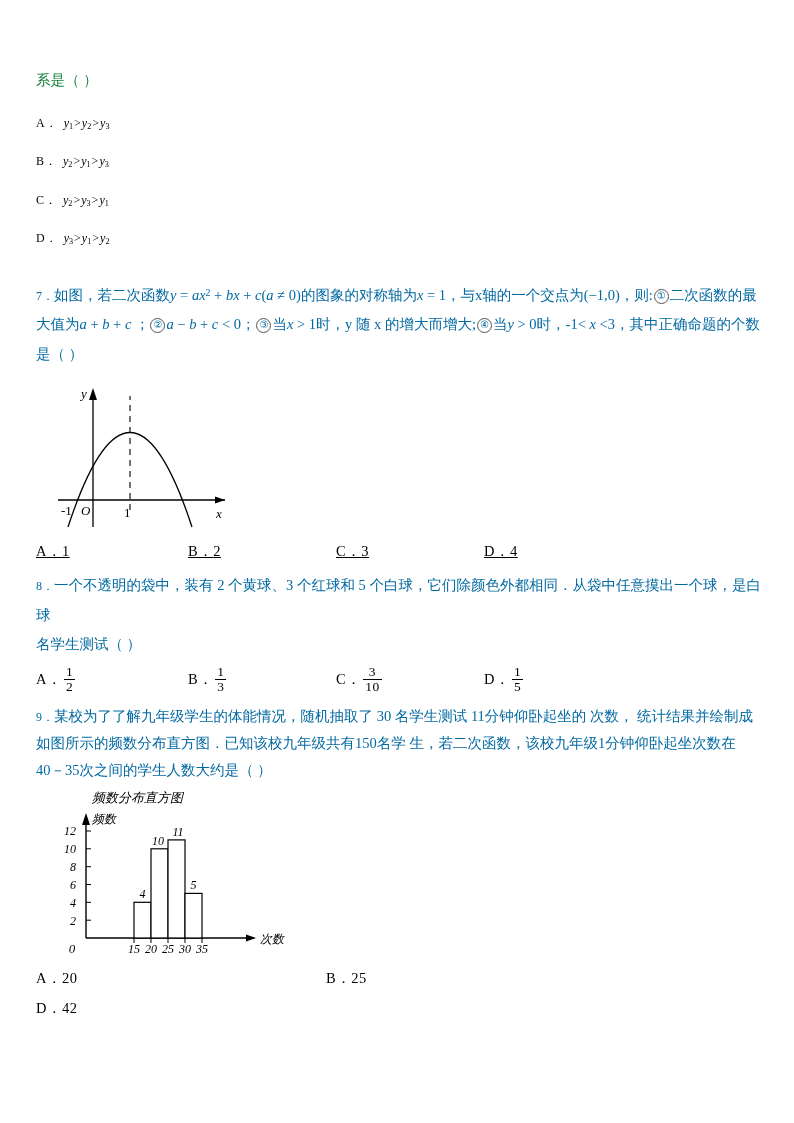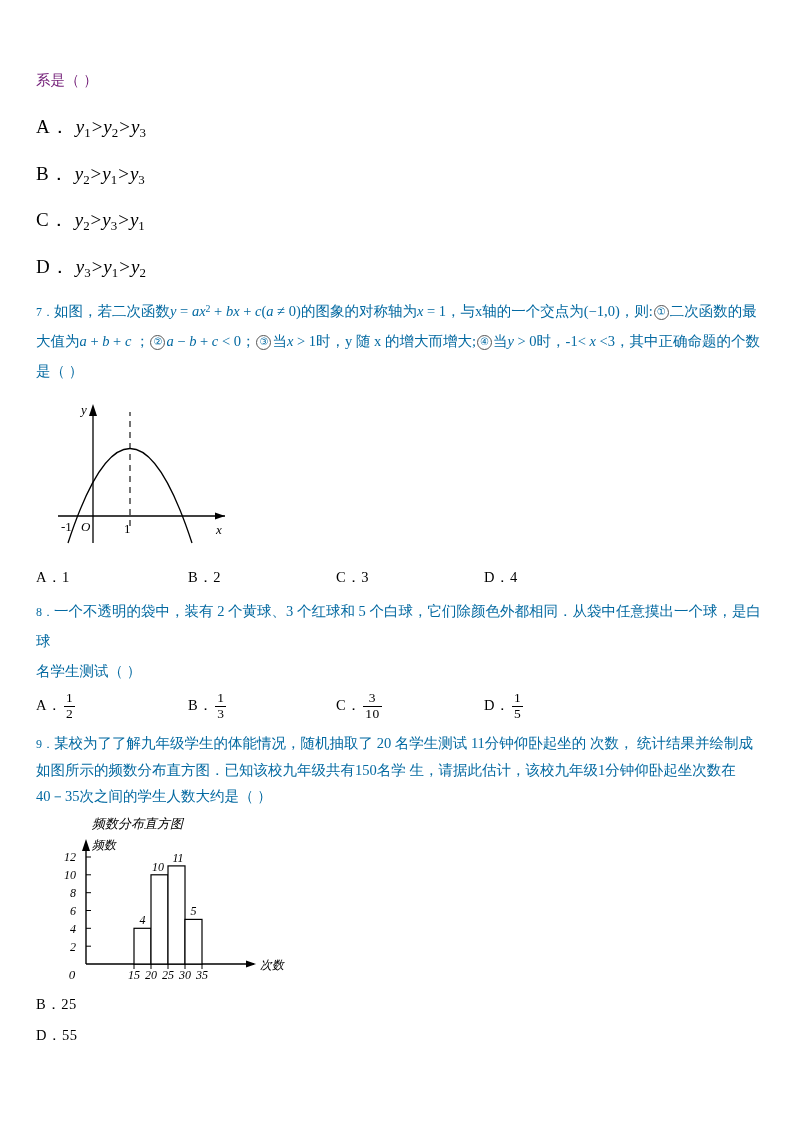--- a/index.html
+++ b/index.html
@@ -26,21 +26,21 @@
     position: absolute;
     left: 36px;
     top: 70px;
     width: 730px;
   }
 
   
   .line {
     font-size: 14.5px;
     line-height: 1.45;
-    color: #701a75;
+    color: #15803d;
     white-space: nowrap;
   }
   .para {
     font-size: 14.5px;
     line-height: 2.05;
     color: #0369a1;
   }
   .stem-lead { font-size: 12px; }
 
   .mi { font-style: italic; font-family: "Liberation Serif", serif; }
@@ -64,21 +64,21 @@
     width: 400px;
   }
   .choices-abcd-2col .row {
     display: flex;
     line-height: 2.1;
   }
   .choices-abcd-2col .c1 { width: 290px; }
 
   
   .optline {
-    font-size: 19px;
+    font-size: 12px;
     line-height: 1;
     margin-bottom: 24px;
     white-space: nowrap;
   }
   .optline .lbl { letter-spacing: 0.5px; margin-right: 6px; }
   .gt { font-family: "Liberation Serif", serif; margin: 0 1px; }
 
   
   .frac {
     display: inline-block;
@@ -129,21 +129,21 @@
 
   <div class="optline">
     <span class="lbl">A．</span><span class="mi">y</span><sub>1</sub><span class="gt">&gt;</span><span class="mi">y</span><sub>2</sub><span class="gt">&gt;</span><span class="mi">y</span><sub>3</sub>
   </div>
   <div class="optline">
     <span class="lbl">B．</span><span class="mi">y</span><sub>2</sub><span class="gt">&gt;</span><span class="mi">y</span><sub>1</sub><span class="gt">&gt;</span><span class="mi">y</span><sub>3</sub>
   </div>
   <div class="optline">
     <span class="lbl">C．</span><span class="mi">y</span><sub>2</sub><span class="gt">&gt;</span><span class="mi">y</span><sub>3</sub><span class="gt">&gt;</span><span class="mi">y</span><sub>1</sub>
   </div>
-  <div class="optline" style="margin-bottom:18px;">
+  <div class="optline" style="margin-bottom:34px;">
     <span class="lbl">D．</span><span class="mi">y</span><sub>3</sub><span class="gt">&gt;</span><span class="mi">y</span><sub>1</sub><span class="gt">&gt;</span><span class="mi">y</span><sub>2</sub>
   </div>
 
   <div class="para">
     <span class="stem-lead">7．</span><span>如图，若二次函数</span><span class="mi">y</span> = <span class="mi">ax</span><sup>2</sup> + <span class="mi">bx</span> + <span class="mi">c</span>(<span class="mi">a</span> ≠ 0)<span>的图象的对称轴为</span><span class="mi">x</span> = 1<span>，与x轴的一个交点为</span>(−1,0)<span>，则:</span><span class="circnum">①</span><span>二次函数的最大值为</span><span class="mi">a</span> + <span class="mi">b</span> + <span class="mi">c</span> ；<span class="circnum">②</span><span class="mi">a</span> − <span class="mi">b</span> + <span class="mi">c</span> &lt; 0；<span class="circnum">③</span><span>当</span><span class="mi">x</span> &gt; 1<span>时，y 随 x 的增大而增大;</span><span class="circnum">④</span><span>当</span><span class="mi">y</span> &gt; 0<span>时，</span>-1&lt; <span class="mi">x</span> &lt;3<span>，其中正确命题的个数是（    ）</span>
   </div>
 
   <div class="fig-parabola">
     <svg width="190" height="150" viewBox="0 0 190 150">
 
@@ -158,21 +158,21 @@
       <path d="M 18 145 Q 80 -44 142 145" fill="none" stroke="#000" stroke-width="1.3"></path>
 
       <text x="11" y="133" font-size="13">-1</text>
       <text x="31" y="133" font-size="13" font-style="italic">O</text>
       <text x="74" y="135" font-size="13">1</text>
       <text x="166" y="136" font-size="13" font-style="italic">x</text>
       <text x="31" y="16" font-size="13" font-style="italic">y</text>
     </svg>
   </div>
 
-  <div class="choices" style="margin-top:16px;">
+  <div class="choices" style="margin-top:6px;text-decoration:underline;">
     <div class="ch-a opt-label">
       <span>A．</span><span>1</span>
     </div>
     <div class="ch-b opt-label">
       <span>B．</span><span>2</span>
     </div>
     <div class="ch-c opt-label">
       <span>C．</span><span>3</span>
     </div>
     <div class="ch-d opt-label">
@@ -194,22 +194,22 @@
     </div>
     <div class="ch-c opt-label">
       <span>C．</span><span class="frac"><span class="num">3</span><span class="den">10</span></span>
     </div>
     <div class="ch-d opt-label">
       <span>D．</span><span class="frac"><span class="num">1</span><span class="den">5</span></span>
     </div>
   </div>
 
   <div class="para" style="margin-top:8px; line-height:1.85;">
-    <span class="stem-lead">9．</span><span>某校为了了解九年级学生的体能情况，随机抽取了 20 名学生测试 11分钟仰卧起坐的 次数， 统计结果并绘制成</span><br>
-    <span>如图所示的频数分布直方图．已知该校九年级共有150名学 生，请据此估计，该校九年级1分钟仰卧起坐次数在</span><br>
+    <span class="stem-lead">9．</span><span>某校为了了解九年级学生的体能情况，随机抽取了 30 名学生测试 11分钟仰卧起坐的 次数， 统计结果并绘制成</span><br>
+    <span>如图所示的频数分布直方图．已知该校九年级共有150名学 生，若二次函数，该校九年级1分钟仰卧起坐次数在</span><br>
     <span>40－35次之间的学生人数大约是（  ）</span>
   </div>
 
   <div class="fig-histogram">
     <svg width="250" height="165" viewBox="0 0 250 165">
 
       <text x="36" y="14" font-size="13">频数分布直方图</text>
 
       <line x1="30" y1="150" x2="30" y2="32" stroke="#000" stroke-width="1.4"></line>
       <polygon points="30,25 26,37 34,37" fill="#000"></polygon>
@@ -257,25 +257,28 @@
       <text x="78" y="165" font-size="12" text-anchor="middle">15</text>
       <text x="95" y="165" font-size="12" text-anchor="middle">20</text>
       <text x="112" y="165" font-size="12" text-anchor="middle">25</text>
       <text x="129" y="165" font-size="12" text-anchor="middle">30</text>
       <text x="146" y="165" font-size="12" text-anchor="middle">35</text>
     </svg>
   </div>
 
   <div class="choices-abcd-2col" style="margin-top:6px;">
     <div class="row">
+      <div class="c1 opt-label">
+        <span>A．</span><span>20</span>
+      </div>
       <div class="opt-label">
         <span>B．</span><span>25</span>
       </div>
     </div>
     <div class="row">
       <div class="opt-label">
-        <span>D．</span><span>55</span>
+        <span>D．</span><span>42</span>
       </div>
     </div>
   </div>
 
 </div>
 </div>
 
 </body></html>

